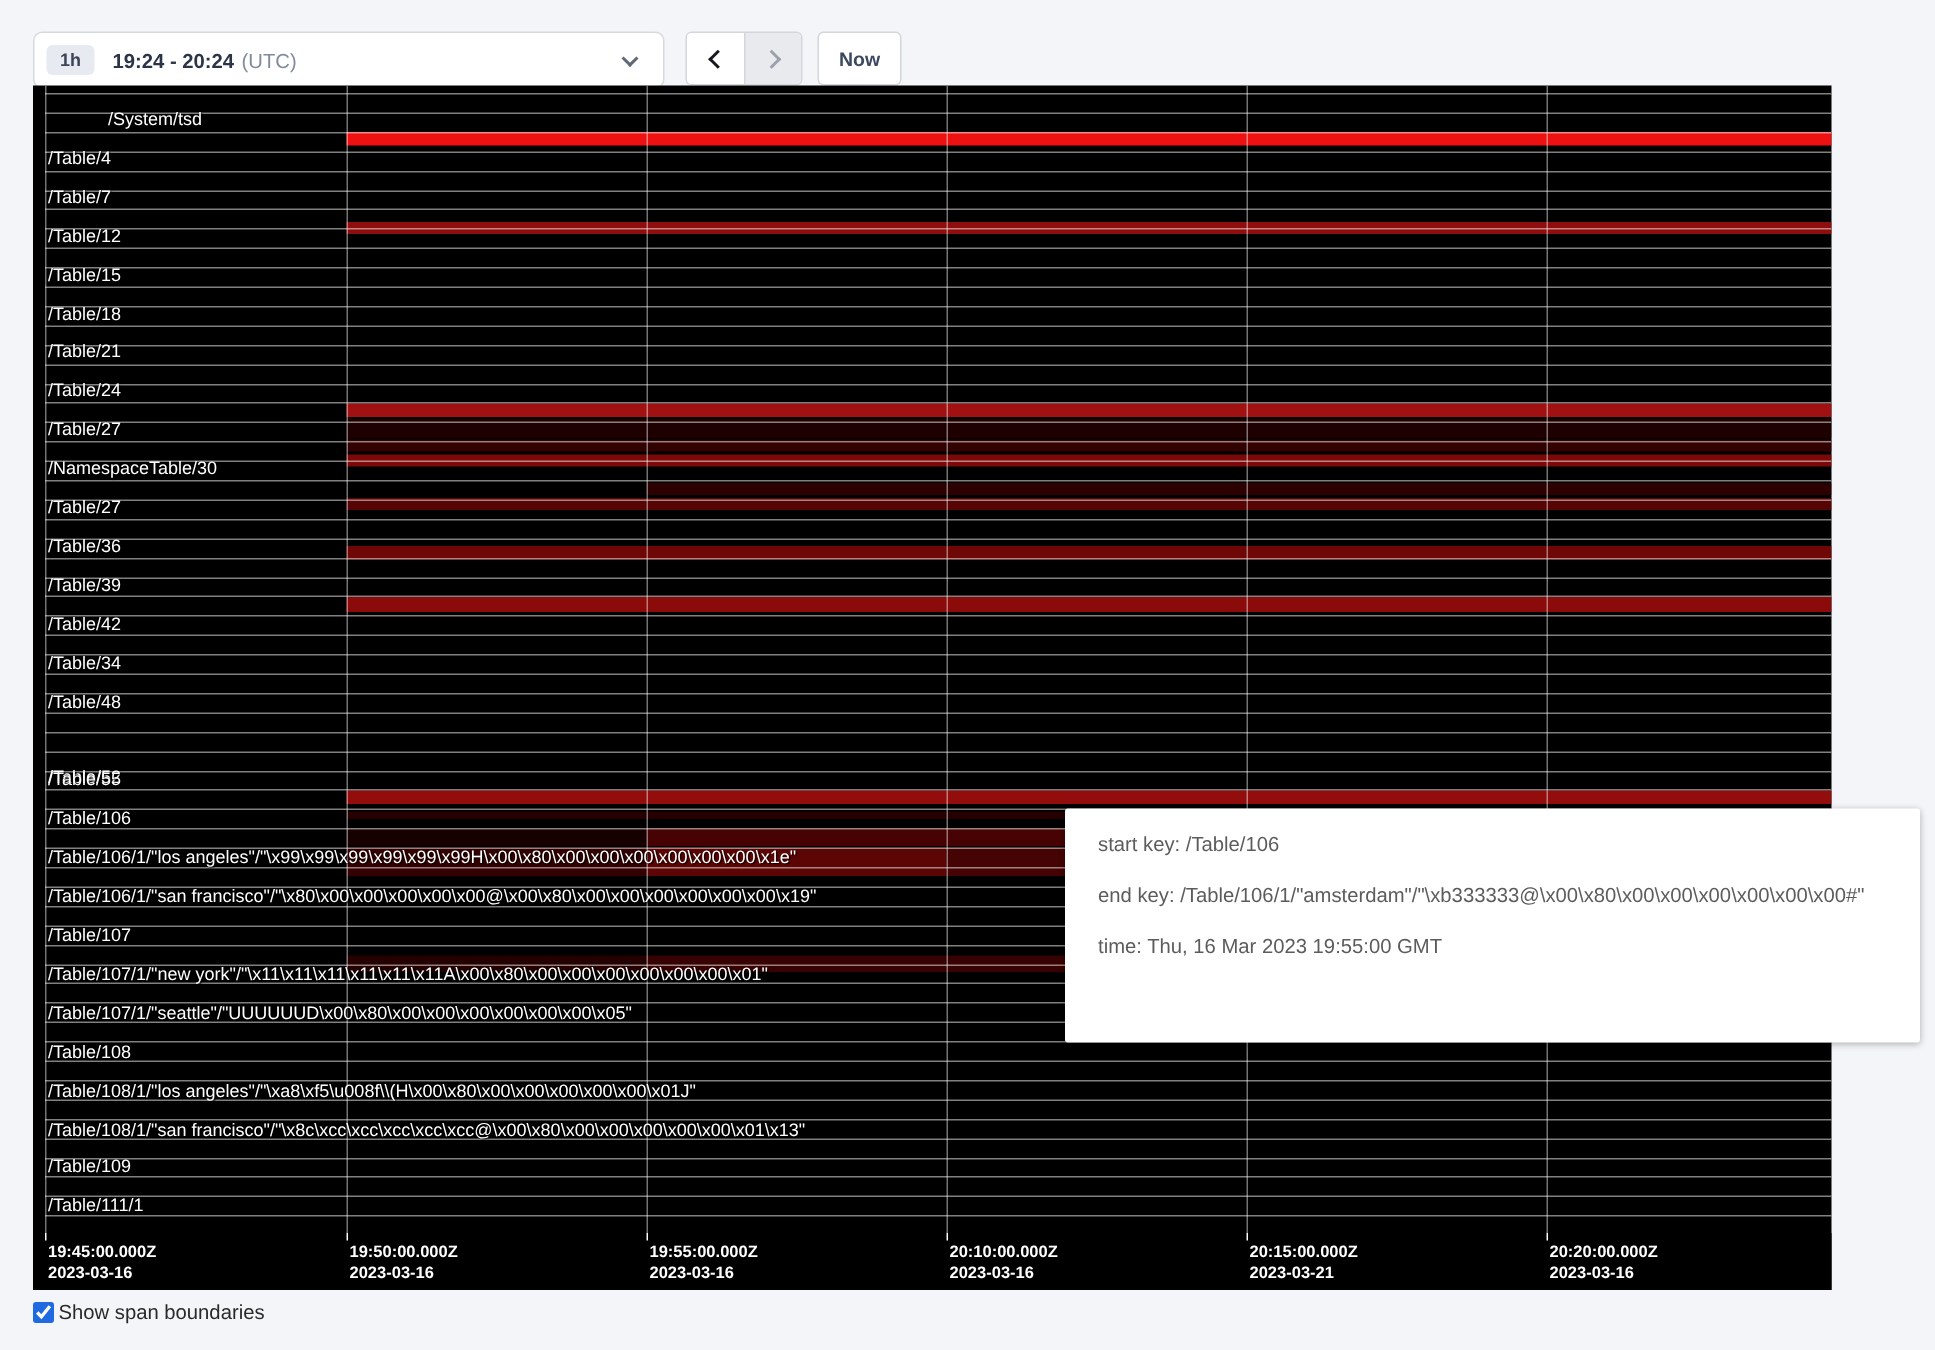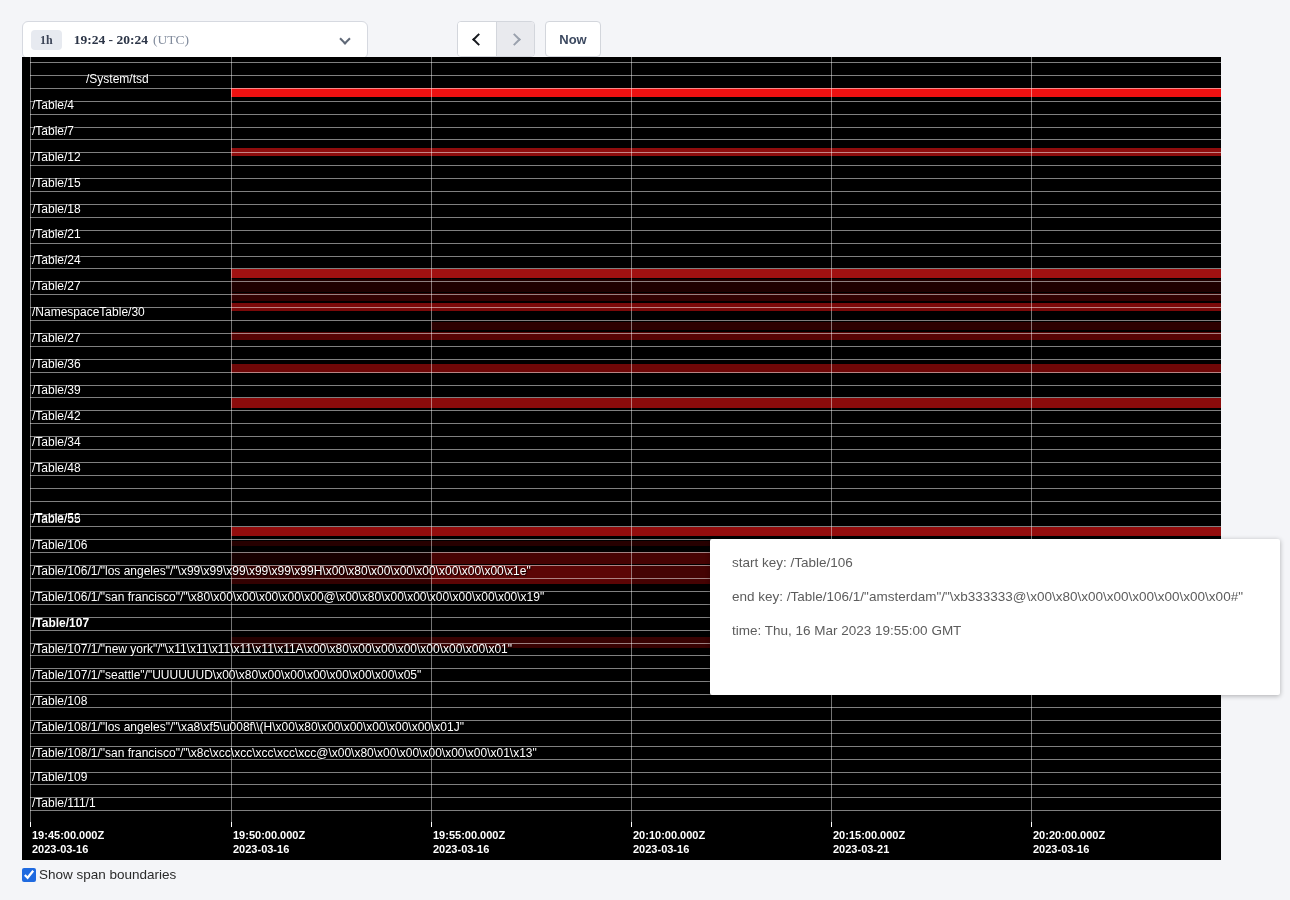--- a/index.html
+++ b/index.html
@@ -6,23 +6,23 @@
   html,body { width:1290px; height:900px; }
   body {
     font-family:"Liberation Sans", sans-serif;
     background:#f4f5f8;
     position:relative;
     overflow:hidden;
   }
   
   .toolbar { position:absolute; left:0; top:0; width:1290px; height:57px; }
   .range-dd {
-    position:absolute; left:22px; top:21px; width:346px; height:38px;
+    position:absolute; left:22px; top:21px; width:421px; height:38px;
     background:#fff; border:1px solid #d6d9e0; border-radius:6px;
-    display:flex; align-items:center; cursor:pointer;font-family:Liberation Serif, serif;
+    display:flex; align-items:center; cursor:pointer;
   }
   .range-badge {
     margin-left:8px; background:#e7eaf0; color:#3d4557;
     font-size:12px; font-weight:bold; border-radius:4px;
     padding:4px 9px; line-height:1;
   }
   .range-text { margin-left:12px; font-size:13.5px; font-weight:bold; color:#2c3547; }
   .range-utc  { margin-left:5px; font-size:13.5px; color:#818b9c; }
   .chev { display:inline-block; width:8px; height:8px; border-left:2px solid #5f6877; border-bottom:2px solid #5f6877; }
   .chev-down { position:absolute; right:18px; top:13px; transform:rotate(-45deg); }
@@ -166,42 +166,42 @@
       <div class="hline" style="top: 714.5px; left: 8px; width: 1191px;"></div>
       <div class="hline" style="top: 727.4px; left: 8px; width: 1191px;"></div>
       <div class="hline" style="top: 740.3px; left: 8px; width: 1191px;"></div>
       <div class="hline" style="top: 753.2px; left: 8px; width: 1191px;"></div>
       <div class="vline" style="left: 8px;"></div>
       <div class="vline" style="left: 209px;"></div>
       <div class="vline" style="left: 409px;"></div>
       <div class="vline" style="left: 609px;"></div>
       <div class="vline" style="left: 809px;"></div>
       <div class="vline" style="left: 1009px;"></div>
-      <div class="row-label" style="left: 20px; top: 16px; padding-left: 44px;">/System/tsd</div>
+      <div class="row-label" style="left: 6px; top: 16px; padding-left: 44px;">/System/tsd</div>
       <div class="row-label" style="left: 10px; top: 42px;">/Table/4</div>
       <div class="row-label" style="left: 10px; top: 68px;">/Table/7</div>
       <div class="row-label" style="left: 10px; top: 94px;">/Table/12</div>
       <div class="row-label" style="left: 10px; top: 120px;">/Table/15</div>
       <div class="row-label" style="left: 10px; top: 146px;">/Table/18</div>
       <div class="row-label" style="left: 10px; top: 171px;">/Table/21</div>
       <div class="row-label" style="left: 10px; top: 197px;">/Table/24</div>
       <div class="row-label" style="left: 10px; top: 223px;">/Table/27</div>
       <div class="row-label" style="left: 10px; top: 249px;">/NamespaceTable/30</div>
       <div class="row-label" style="left: 10px; top: 275px;">/Table/27</div>
       <div class="row-label" style="left: 10px; top: 301px;">/Table/36</div>
       <div class="row-label" style="left: 10px; top: 327px;">/Table/39</div>
       <div class="row-label" style="left: 10px; top: 353px;">/Table/42</div>
       <div class="row-label" style="left: 10px; top: 379px;">/Table/34</div>
       <div class="row-label" style="left: 10px; top: 405px;">/Table/48</div>
       <div class="row-label" style="left: 10px; top: 430px; margin-top: 25px;">/Table/52</div>
       <div class="row-label" style="left: 10px; top: 456px;">/Table/55</div>
       <div class="row-label" style="left: 10px; top: 482px;">/Table/106</div>
       <div class="row-label" style="left: 10px; top: 508px;">/Table/106/1/"los angeles"/"\x99\x99\x99\x99\x99\x99H\x00\x80\x00\x00\x00\x00\x00\x00\x1e"</div>
       <div class="row-label" style="left: 10px; top: 534px;">/Table/106/1/"san francisco"/"\x80\x00\x00\x00\x00\x00@\x00\x80\x00\x00\x00\x00\x00\x00\x19"</div>
-      <div class="row-label" style="left: 10px; top: 560px; font-weight: bold;">/Table/107</div>
+      <div class="row-label" style="left: 10px; top: 560px;">/Table/107</div>
       <div class="row-label" style="left: 10px; top: 586px;">/Table/107/1/"new york"/"\x11\x11\x11\x11\x11\x11A\x00\x80\x00\x00\x00\x00\x00\x00\x01"</div>
       <div class="row-label" style="left: 10px; top: 612px;">/Table/107/1/"seattle"/"UUUUUUD\x00\x80\x00\x00\x00\x00\x00\x00\x05"</div>
       <div class="row-label" style="left: 10px; top: 638px;">/Table/108</div>
       <div class="row-label" style="left: 10px; top: 664px;">/Table/108/1/"los angeles"/"\xa8\xf5\u008f\\(H\x00\x80\x00\x00\x00\x00\x00\x01J"</div>
       <div class="row-label" style="left: 10px; top: 690px;">/Table/108/1/"san francisco"/"\x8c\xcc\xcc\xcc\xcc\xcc@\x00\x80\x00\x00\x00\x00\x00\x01\x13"</div>
       <div class="row-label" style="left: 10px; top: 714px;">/Table/109</div>
       <div class="row-label" style="left: 10px; top: 740px;">/Table/111/1</div>
     </div>
   <div class="xaxis" id="xaxis">
       <div class="tickmark" style="left: 8px;"></div>

